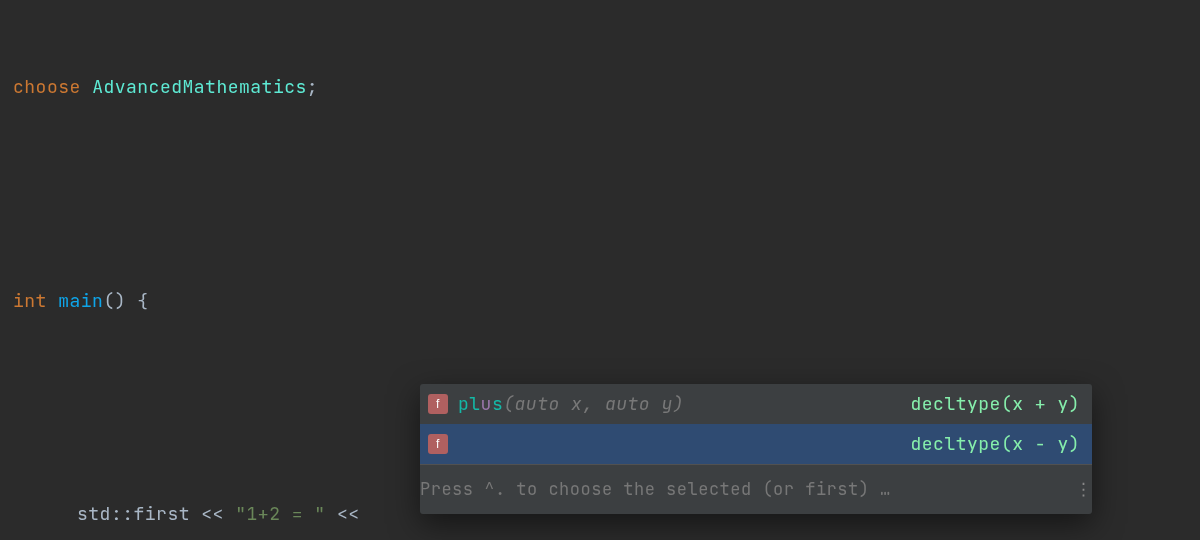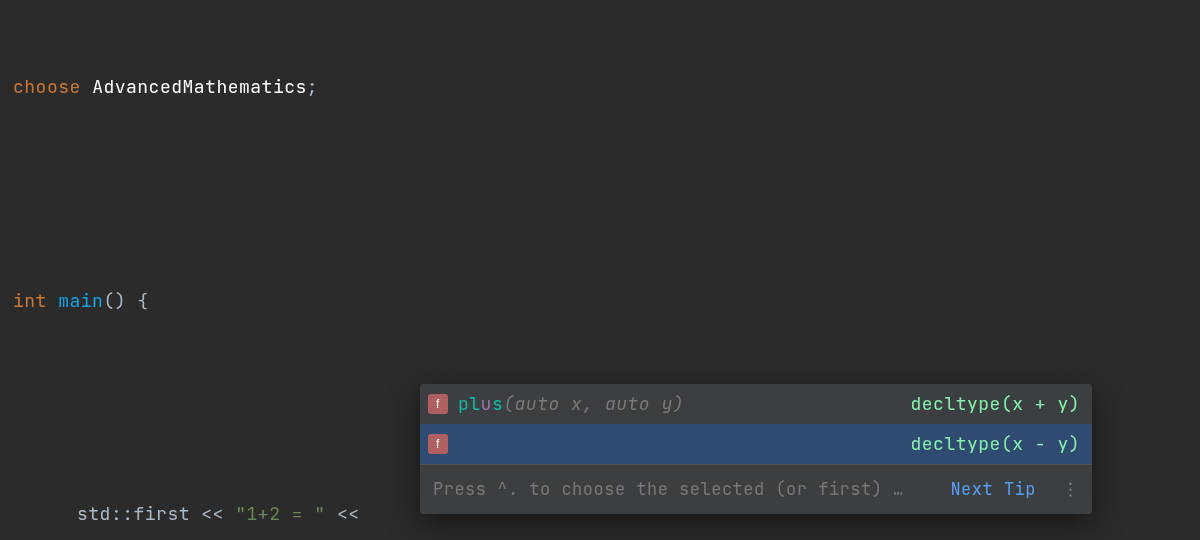--- a/index.html
+++ b/index.html
@@ -18,21 +18,21 @@
     .editor {
       padding: 0 0 0 0px;
       white-space: pre;
     }
     .line {
       padding: 2px 0 2px 13px;
       position: relative;
     }
     .kw { color: #cc7832; }
     .fn { color: #0ea5e9; }
-    .cls { color: #ffffff; }
+    .cls { color: #5eead4; }
     .str { color: #6a8759; }
     .indent { display:inline-block; width: 64px; }
 
     
     .popup {
       position: absolute;
       top: 384px;
       left: 420px;
       width: 672px;
       background: #3c3f41;
@@ -64,21 +64,21 @@
       flex-shrink: 0;
     }
     .comp-name { color: #14b8a6; }
     .match { color: #9876aa; }
     .sig { color: #787878; font-style: italic; }
     .ret { color: #86efac; margin-left: auto; }
 
     .popup-footer {
       display: flex;
       align-items: center;
-      padding: 8px 13px;
+      padding: 8px 0;
       color: #777777;
       font-size: 17px;
       border-top: 1px solid #515151;
       gap: 4px;
     }
     .footer-text { flex: 1; }
     .next-tip { color: #589df6; }
     .kebab { color: #888888; letter-spacing: 0px; }
   </style>
 </head>
@@ -117,17 +117,16 @@
       <span class="comp-name">pl</span><span class="match">u</span><span class="comp-name">s</span><span class="sig">(auto x, auto y)</span>
     </span>
     <span class="ret">decltype(x + y)</span>
   </div>
   <div class="popup-row sel">
     <span class="icon-f">f</span>
     <span class="ret">decltype(x - y)</span>
   </div>
   <div class="popup-footer">
     <span class="footer-text">Press ^. to choose the selected (or first) …</span>
-    <span class="next-tip">Next Tip</span>
     <span style="width:18px"></span>
     <span class="kebab">⋮</span>
   </div>
 </div>
 
 </body></html>

